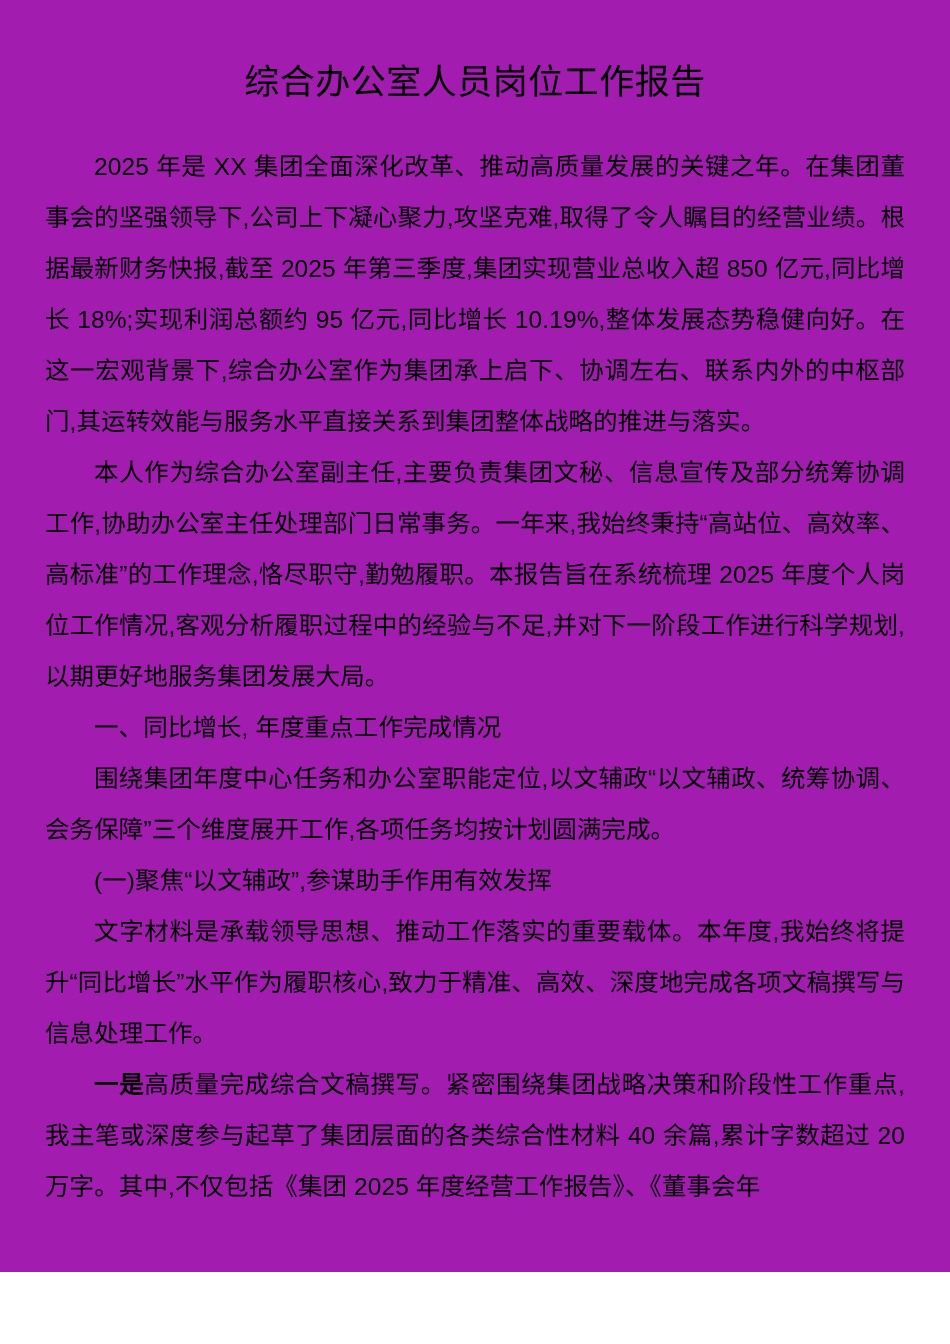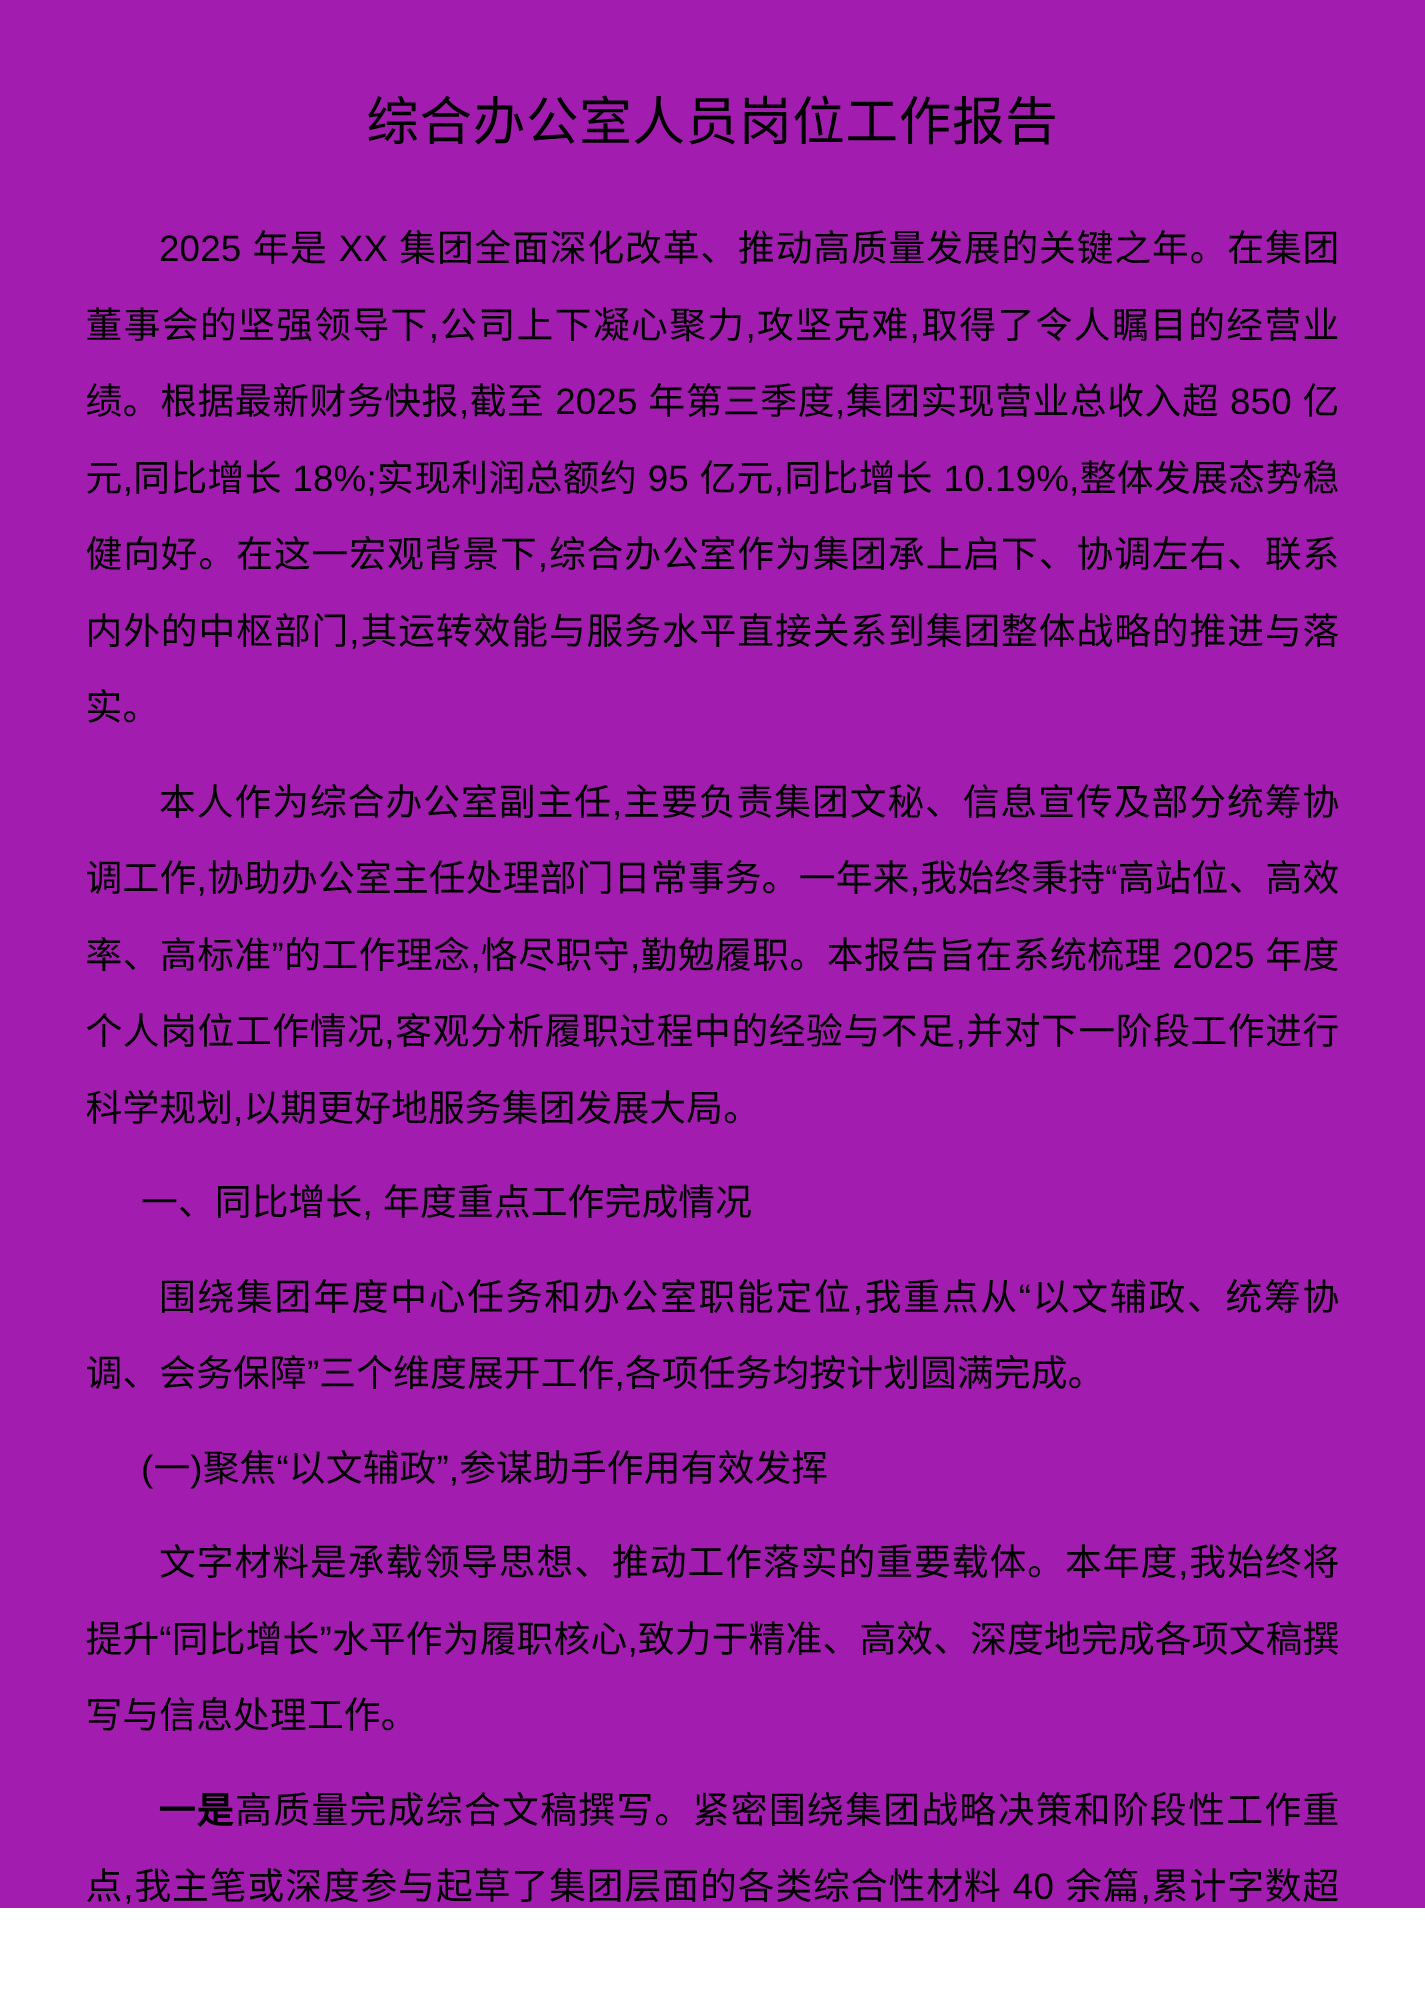--- a/index.html
+++ b/index.html
@@ -27,21 +27,21 @@
     font-size: 35px;
     font-weight: 400;
     line-height: 1.35;
     letter-spacing: 0.5px;
     color: #000000;
   }
   .body-content {
     margin-top: 36px;
   }
   p.para {
-    margin: 12px;
+    margin: 0;
     font-size: 24.5px;
     line-height: 51px;
     text-align: justify;
     text-justify: inter-ideograph;
     text-indent: 2em;
     letter-spacing: 0.1px;
     color: #000000;
     word-break: break-all;
   }
   p.heading {
@@ -65,21 +65,21 @@
   <h1 class="doc-title">综合办公室人员岗位工作报告</h1>
 
   <div class="body-content">
 
     <p class="para">2025 年是 XX 集团全面深化改革、推动高质量发展的关键之年。在集团董事会的坚强领导下,公司上下凝心聚力,攻坚克难,取得了令人瞩目的经营业绩。根据最新财务快报,截至 2025 年第三季度,集团实现营业总收入超 850 亿元,同比增长 18%;实现利润总额约 95 亿元,同比增长 10.19%,整体发展态势稳健向好。在这一宏观背景下,综合办公室作为集团承上启下、协调左右、联系内外的中枢部门,其运转效能与服务水平直接关系到集团整体战略的推进与落实。</p>
 
     <p class="para">本人作为综合办公室副主任,主要负责集团文秘、信息宣传及部分统筹协调工作,协助办公室主任处理部门日常事务。一年来,我始终秉持“高站位、高效率、高标准”的工作理念,恪尽职守,勤勉履职。本报告旨在系统梳理 2025 年度个人岗位工作情况,客观分析履职过程中的经验与不足,并对下一阶段工作进行科学规划,以期更好地服务集团发展大局。</p>
 
     <p class="heading">一、同比增长, 年度重点工作完成情况</p>
 
-    <p class="para">围绕集团年度中心任务和办公室职能定位,我重点从“以文辅政、统筹协调、会务保障”三个维度展开工作,各项任务均按计划圆满完成。</p>
+    <p class="para">围绕集团年度中心任务和办公室职能定位,以文辅政“以文辅政、统筹协调、会务保障”三个维度展开工作,各项任务均按计划圆满完成。</p>
 
     <p class="heading">(一)聚焦“以文辅政”,参谋助手作用有效发挥</p>
 
     <p class="para">文字材料是承载领导思想、推动工作落实的重要载体。本年度,我始终将提升“同比增长”水平作为履职核心,致力于精准、高效、深度地完成各项文稿撰写与信息处理工作。</p>
 
     <p class="para"><span class="b">一是</span><span>高质量完成综合文稿撰写。紧密围绕集团战略决策和阶段性工作重点,我主笔或深度参与起草了集团层面的各类综合性材料 40 余篇,累计字数超过 20 万字。其中,不仅包括《集团 2025 年度经营工作报告》、《董事会年</span></p>
 
   </div>
 </div>
 

